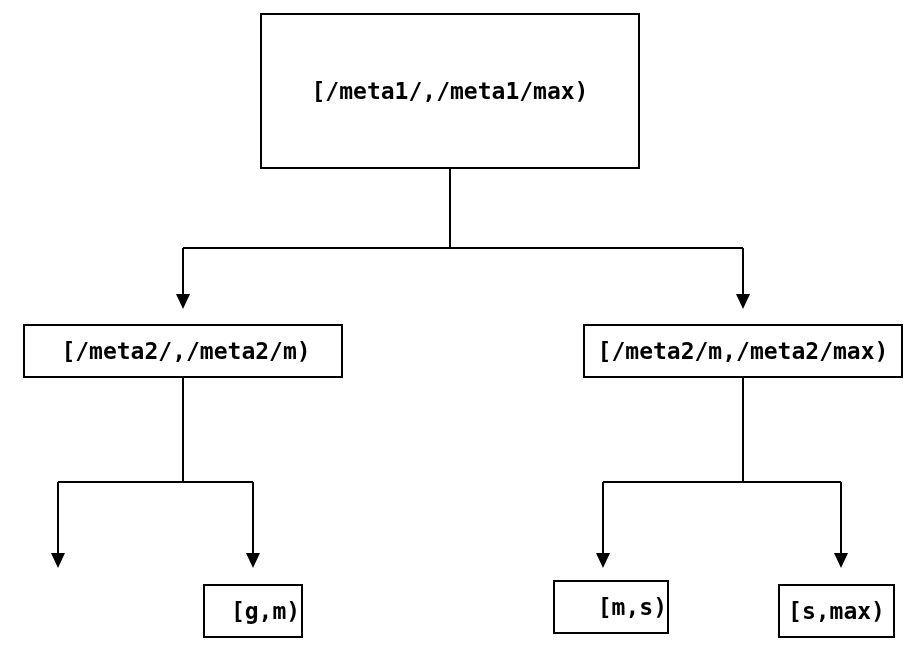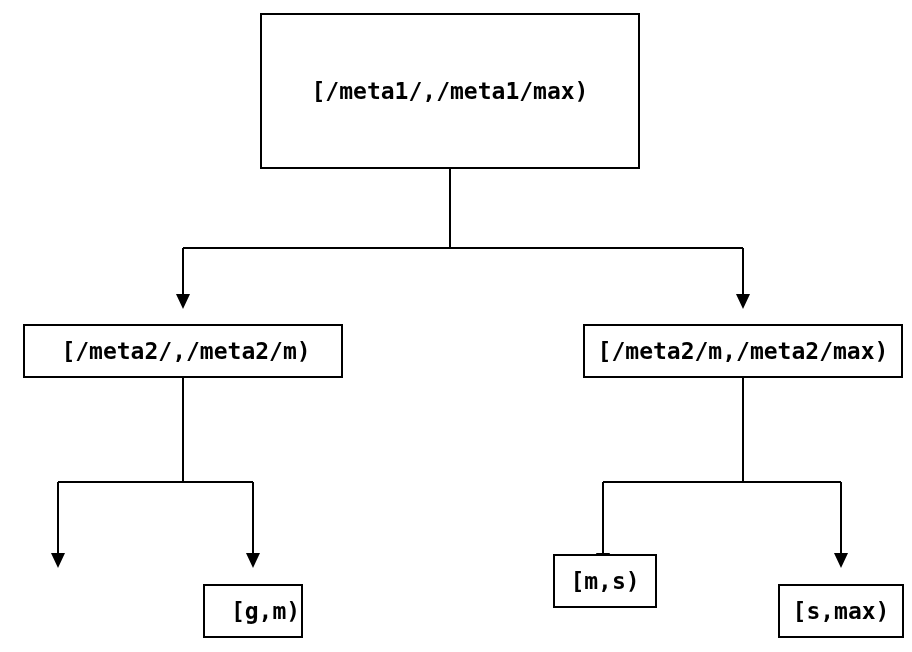--- a/index.html
+++ b/index.html
@@ -34,22 +34,22 @@
     font-size: 23px;
     font-weight: bold;
     color: #000000;
     white-space: nowrap;
   }
   .node-root  { left: 260px; top: 13px;  width: 380px; height: 156px; }
   .node-l2a   { left: 23px;  top: 324px; width: 320px; height: 54px; padding-left: 6px; }
   .node-l2b   { left: 583px; top: 324px; width: 320px; height: 54px; }
   .node-leaf1 { left: 8px;   top: 584px; width: 100px; height: 54px; }
   .node-leaf2 { left: 203px; top: 584px; width: 100px; height: 54px; padding-left: 25px; }
-  .node-leaf3 { left: 553px; top: 554px; width: 104px; height: 54px; }
-  .node-leaf4 { left: 778px; top: 584px; width: 126px; height: 54px; }
+  .node-leaf3 { left: 553px; top: 580px; width: 116px; height: 54px; justify-content: flex-end; }
+  .node-leaf4 { left: 778px; top: 584px; width: 117px; height: 54px; }
 </style>
 </head>
 <body>
 
 <div class="canvas">
 
   <svg class="connectors" viewBox="0 0 912 652" xmlns="http://www.w3.org/2000/svg">
     <g stroke="#000000" stroke-width="2" fill="none">
       <path d="M450,169 V248"></path>
       <path d="M183,248 H743"></path>

